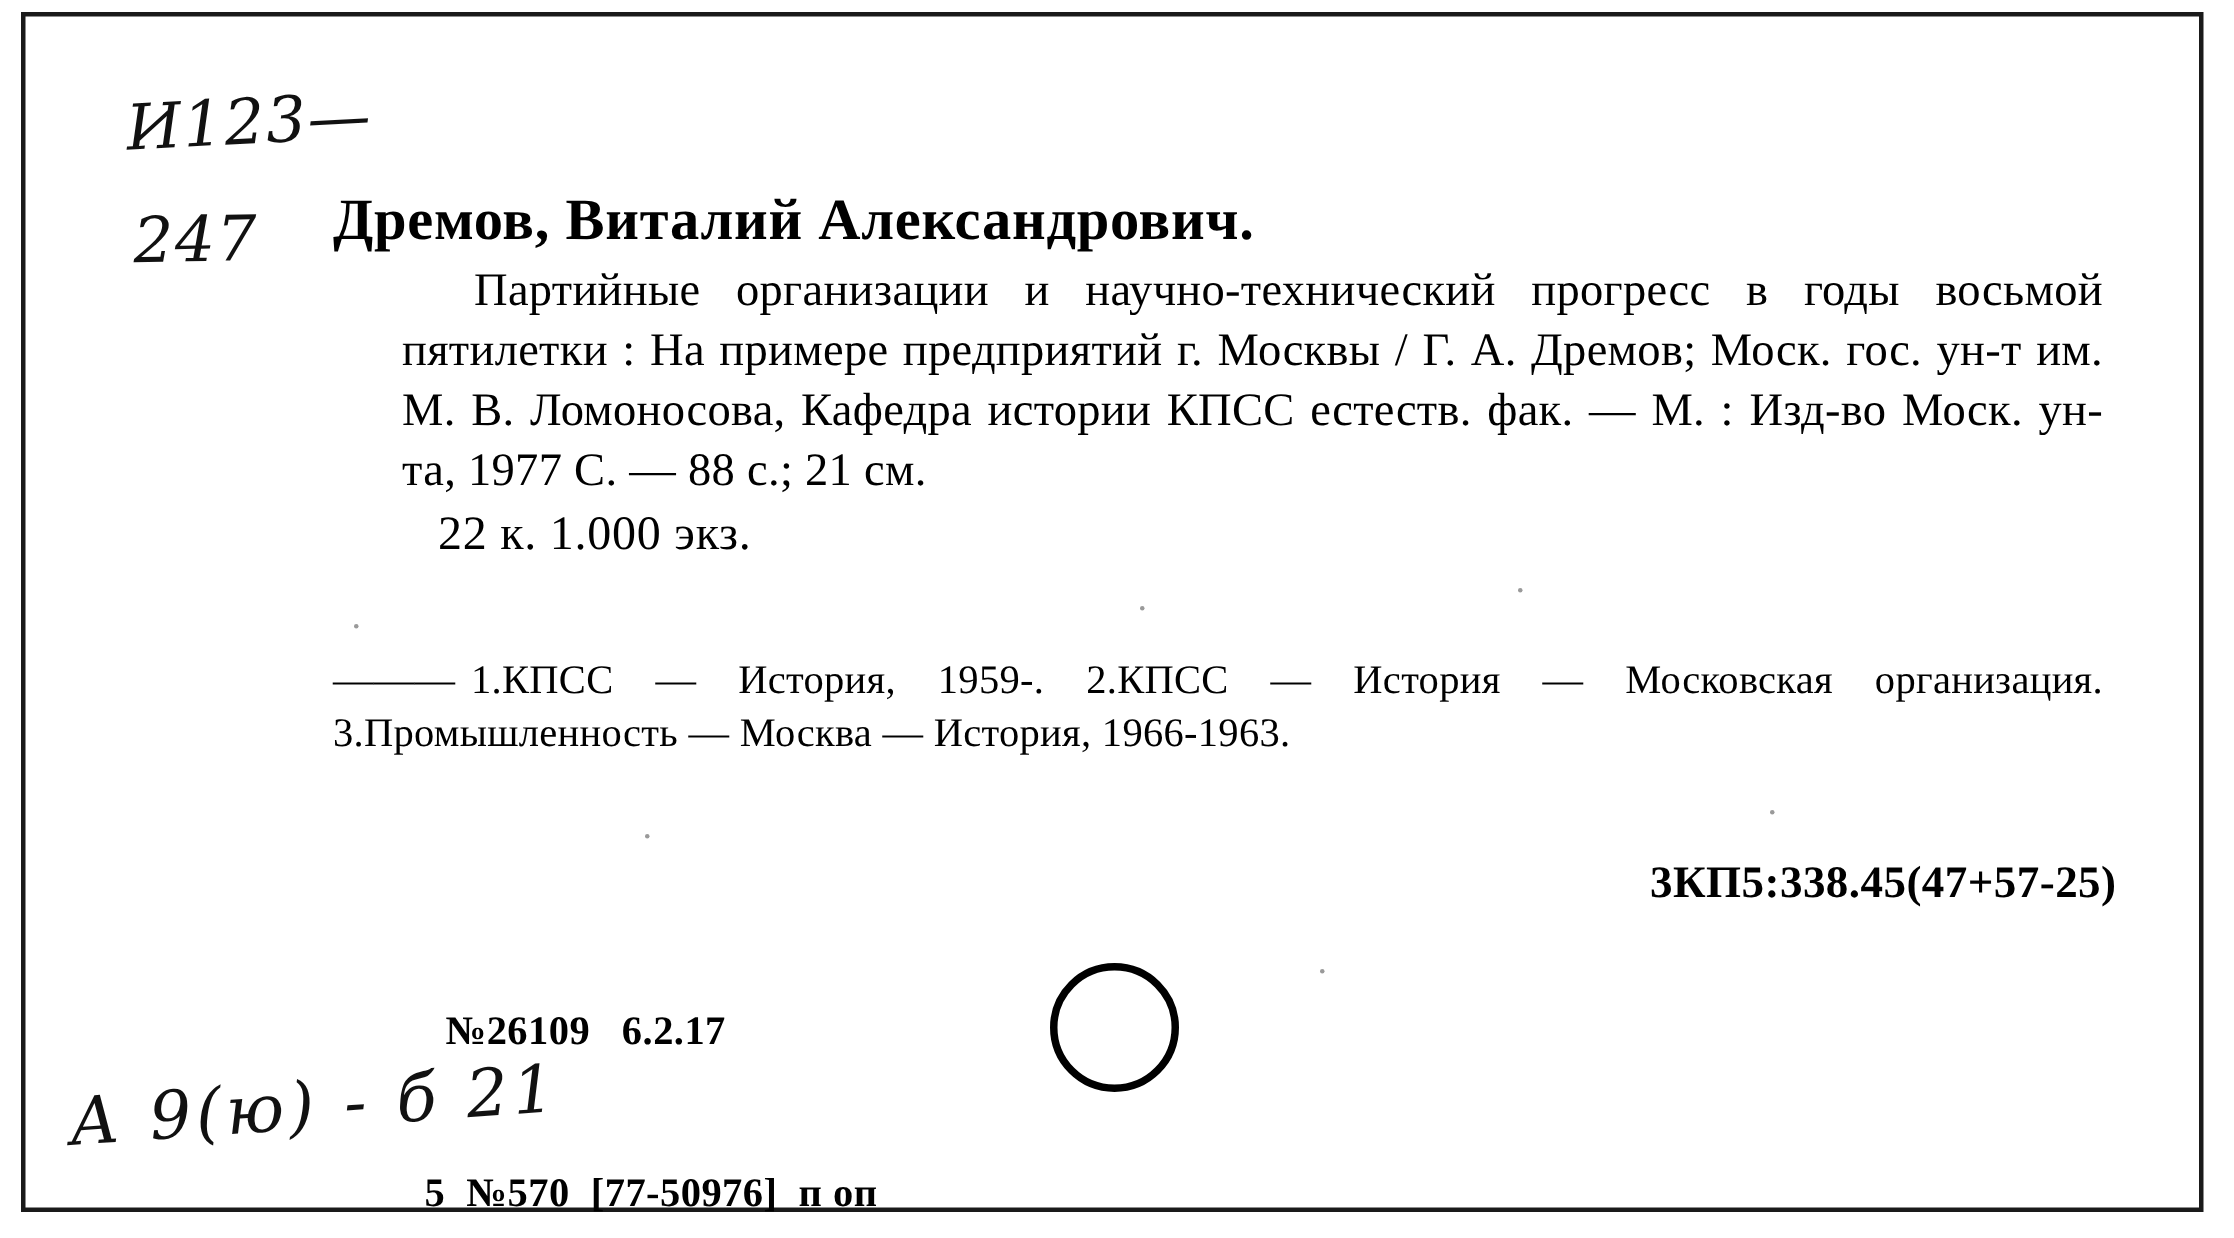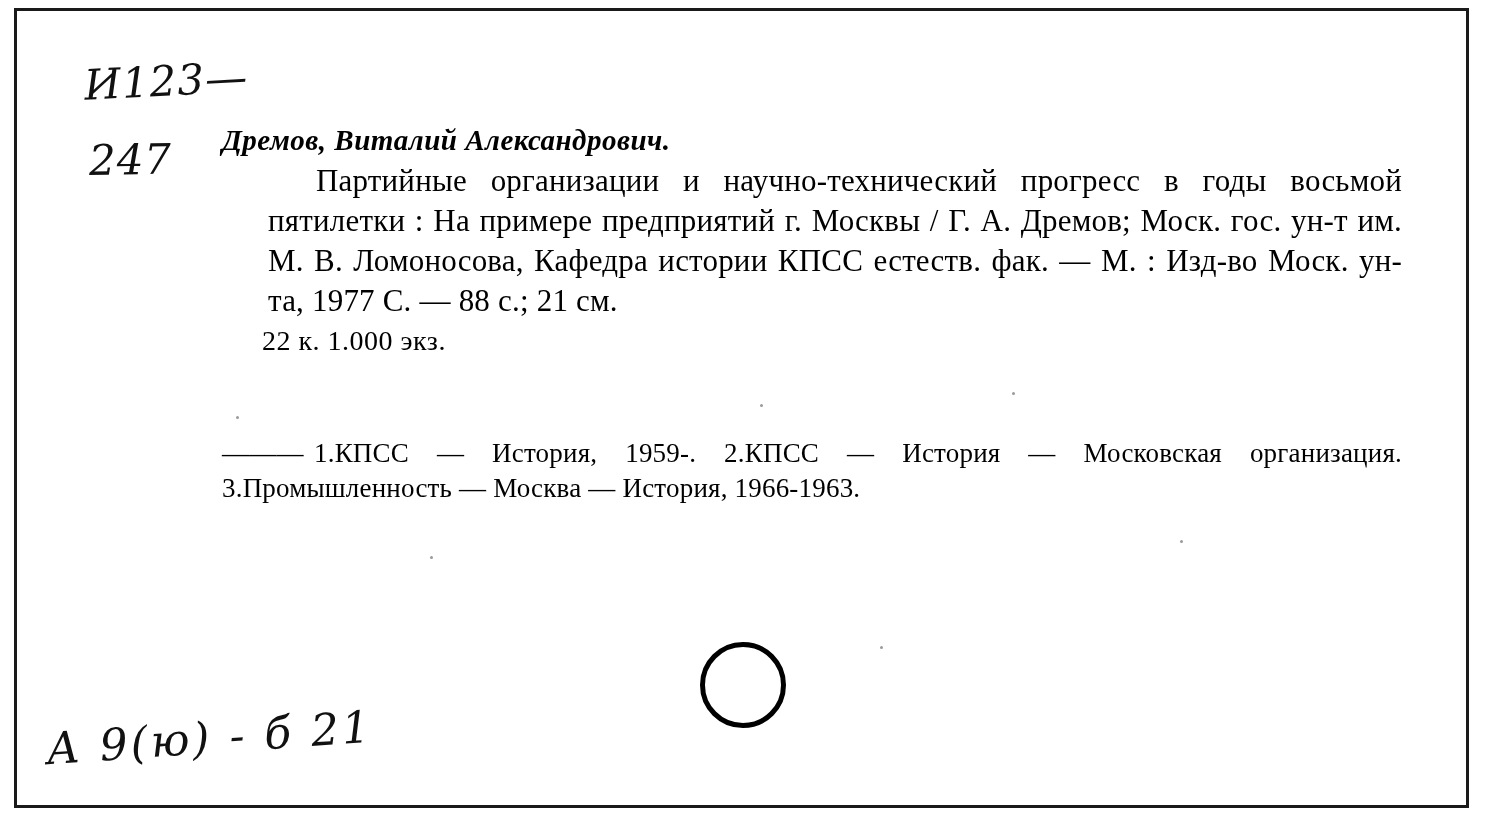--- a/index.html
+++ b/index.html
@@ -57,40 +57,39 @@
   }
   
   .body-block {
     position: absolute;
     left: 222px;
     top: 124px;
     width: 1180px;
   }
   .author {
     font-weight: bold;
-    font-size: 29px;
+    font-size: 39px;
     letter-spacing: 0.5px;
     margin-bottom: 4px;
-    font-style: italic;
   }
   .title-body {
     font-size: 31px;
     line-height: 1.29;
     text-align: justify;
     letter-spacing: 0.2px;
     margin-left: 46px;
   }
   .title-body .indent {
     display: inline-block;
     width: 48px;
   }
   .price-line {
-    font-size: 28px;
+    font-size: 32px;
     margin-top: 4px;
-    margin-left: 40px;
+    margin-left: 70px;
     letter-spacing: 0.5px;
   }
   .tracings {
     position: absolute;
     left: 222px;
     top: 436px;
     width: 1180px;
     font-size: 27px;
     line-height: 1.28;
     text-align: justify;
@@ -151,22 +150,25 @@
   </div>
 
   <div class="body-block">
     <div class="author">Дремов, Виталий Александрович.</div>
     <div class="title-body"><span class="indent"></span><span>Партийные организации и научно-технический прогресс в годы восьмой пятилетки : На примере предприятий г. Москвы / Г. А. Дремов; Моск. гос. ун-т им. М. В. Ломоносова, Кафедра истории КПСС естеств. фак. — М. : Изд-во Моск. ун-та, 1977 С. — 88 с.; 21 см.</span></div>
     <div class="price-line">22 к. 1.000 экз.</div>
   </div>
 
   <div class="tracings"><span class="lead">———</span><span>1.КПСС — История, 1959-. 2.КПСС — История — Московская организация. 3.Промышленность — Москва — История, 1966-1963.</span></div>
 
+  <div class="classmark">3КП5:338.45(47+57-25)</div>
 
   <div class="footer-block">
+    <div class="l1">№26109   6.2.17</div>
+    <div class="l2">5  №570  [77-50976]  п оп</div>
     
   </div>
 
   <div class="stamp-circle"></div>
 
   <div class="handwriting" id="hw-bottom">А 9(ю) - б 21</div>
 
   <div class="speck" style="left:760px; top:404px;"></div>
   <div class="speck" style="left:1012px; top:392px;"></div>
   <div class="speck" style="left:236px; top:416px;"></div>

